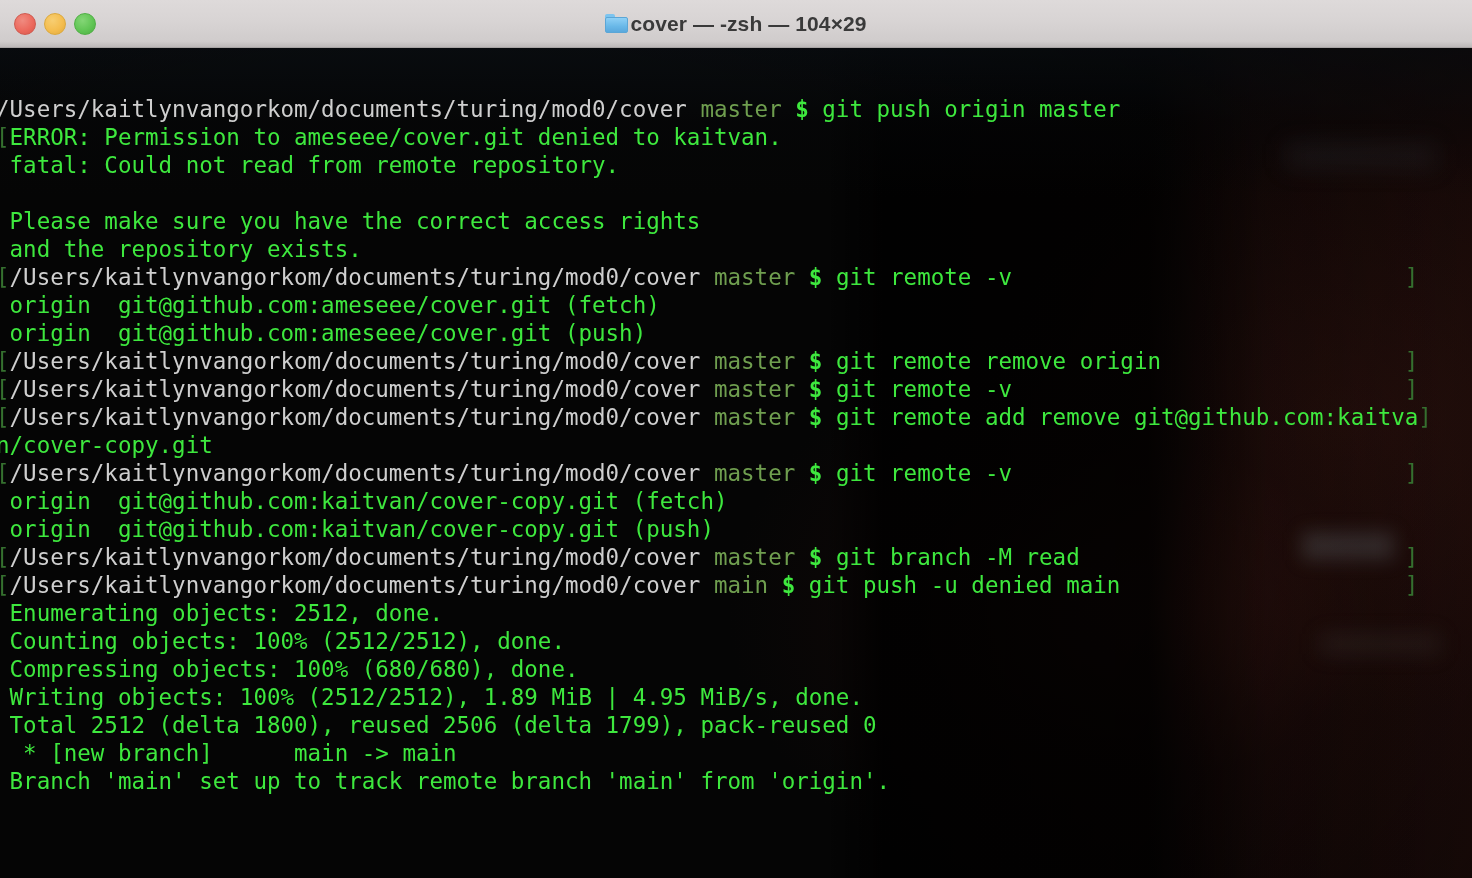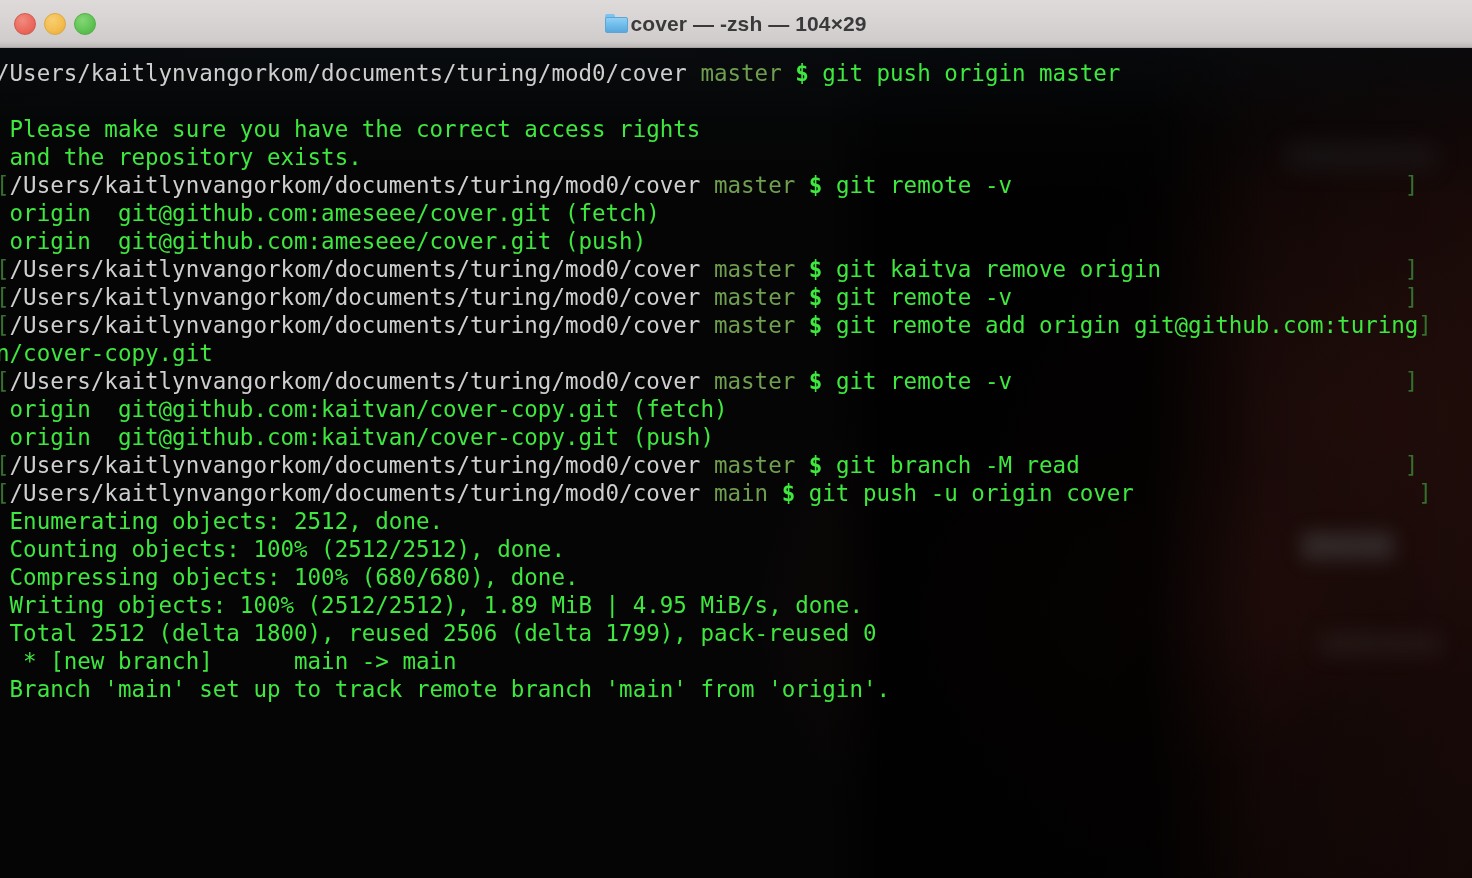--- a/index.html
+++ b/index.html
@@ -149,20 +149,21 @@
   }
   #bg-vig {
     background: radial-gradient(ellipse 1300px 900px at 30% 50%, rgba(0,0,0,0) 40%, rgba(0,0,0,0.35) 100%);
   }
 
   #screen {
     position: absolute;
     inset: 0;
     padding: 11px 0 0 0;
     box-sizing: border-box;
+    margin-top: 36px;
   }
 
   .row {
     height: 28px;
     line-height: 28px;
     white-space: pre;
     font-size: 22.5px;
     letter-spacing: 0px;
     position: relative;
     padding-left: 0px;
@@ -214,35 +215,37 @@
     <div class="bg-layer" id="bg-right"></div>
     <div class="bg-layer" id="bg-dark-col"></div>
     <div class="bg-layer" id="bg-topdark"></div>
     <div id="bg-blob1"></div>
     <div id="bg-blob2"></div>
     <div id="bg-blob3"></div>
     <div class="bg-layer" id="bg-vig"></div>
 
     <div id="screen">
         <div class="row"><span class="inner"><span class="path">/Users/kaitlynvangorkom/documents/turing/mod0/cover</span><span class="g"> </span><span class="brn">master</span><span class="g"> </span><span class="dol">$</span><span class="g"> </span><span class="g">git push origin master</span></span></div>
+        <div class="row"><span class="inner"><span class="brk">[</span><span class="g">ERROR: Permission to ameseee/cover.git denied to kaitvan.</span></span></div>
+        <div class="row"><span class="inner"><span class="g"> fatal: Could not read from remote repository.</span></span></div>
         <div class="row"><span class="inner"><span class="g"></span></span></div>
         <div class="row"><span class="inner"><span class="g"> Please make sure you have the correct access rights</span></span></div>
         <div class="row"><span class="inner"><span class="g"> and the repository exists.</span></span></div>
         <div class="row"><span class="inner"><span class="brk">[</span><span class="path">/Users/kaitlynvangorkom/documents/turing/mod0/cover</span><span class="g"> </span><span class="brn">master</span><span class="g"> </span><span class="dol">$</span><span class="g"> </span><span class="g">git remote -v</span><span class="brk">                             ]</span></span></div>
         <div class="row"><span class="inner"><span class="g"> origin  git@github.com:ameseee/cover.git (fetch)</span></span></div>
         <div class="row"><span class="inner"><span class="g"> origin  git@github.com:ameseee/cover.git (push)</span></span></div>
-        <div class="row"><span class="inner"><span class="brk">[</span><span class="path">/Users/kaitlynvangorkom/documents/turing/mod0/cover</span><span class="g"> </span><span class="brn">master</span><span class="g"> </span><span class="dol">$</span><span class="g"> </span><span class="g">git kaitva remove origin</span><span class="brk">                  ]</span></span></div>
+        <div class="row"><span class="inner"><span class="brk">[</span><span class="path">/Users/kaitlynvangorkom/documents/turing/mod0/cover</span><span class="g"> </span><span class="brn">master</span><span class="g"> </span><span class="dol">$</span><span class="g"> </span><span class="g">git remote remove origin</span><span class="brk">                  ]</span></span></div>
         <div class="row"><span class="inner"><span class="brk">[</span><span class="path">/Users/kaitlynvangorkom/documents/turing/mod0/cover</span><span class="g"> </span><span class="brn">master</span><span class="g"> </span><span class="dol">$</span><span class="g"> </span><span class="g">git remote -v</span><span class="brk">                             ]</span></span></div>
-        <div class="row"><span class="inner"><span class="brk">[</span><span class="path">/Users/kaitlynvangorkom/documents/turing/mod0/cover</span><span class="g"> </span><span class="brn">master</span><span class="g"> </span><span class="dol">$</span><span class="g"> </span><span class="g">git remote add origin git@github.com:turing</span><span class="brk">]</span></span></div>
+        <div class="row"><span class="inner"><span class="brk">[</span><span class="path">/Users/kaitlynvangorkom/documents/turing/mod0/cover</span><span class="g"> </span><span class="brn">master</span><span class="g"> </span><span class="dol">$</span><span class="g"> </span><span class="g">git remote add remove git@github.com:kaitva</span><span class="brk">]</span></span></div>
         <div class="row"><span class="inner"><span class="g">n/cover-copy.git</span></span></div>
         <div class="row"><span class="inner"><span class="brk">[</span><span class="path">/Users/kaitlynvangorkom/documents/turing/mod0/cover</span><span class="g"> </span><span class="brn">master</span><span class="g"> </span><span class="dol">$</span><span class="g"> </span><span class="g">git remote -v</span><span class="brk">                             ]</span></span></div>
         <div class="row"><span class="inner"><span class="g"> origin  git@github.com:kaitvan/cover-copy.git (fetch)</span></span></div>
         <div class="row"><span class="inner"><span class="g"> origin  git@github.com:kaitvan/cover-copy.git (push)</span></span></div>
         <div class="row"><span class="inner"><span class="brk">[</span><span class="path">/Users/kaitlynvangorkom/documents/turing/mod0/cover</span><span class="g"> </span><span class="brn">master</span><span class="g"> </span><span class="dol">$</span><span class="g"> </span><span class="g">git branch -M read</span><span class="brk">                        ]</span></span></div>
-        <div class="row"><span class="inner"><span class="brk">[</span><span class="path">/Users/kaitlynvangorkom/documents/turing/mod0/cover</span><span class="g"> </span><span class="brn">main</span><span class="g"> </span><span class="dol">$</span><span class="g"> </span><span class="g">git push -u origin cover</span><span class="brk">                     ]</span></span></div>
+        <div class="row"><span class="inner"><span class="brk">[</span><span class="path">/Users/kaitlynvangorkom/documents/turing/mod0/cover</span><span class="g"> </span><span class="brn">main</span><span class="g"> </span><span class="dol">$</span><span class="g"> </span><span class="g">git push -u denied main</span><span class="brk">                     ]</span></span></div>
         <div class="row"><span class="inner"><span class="g"> Enumerating objects: 2512, done.</span></span></div>
         <div class="row"><span class="inner"><span class="g"> Counting objects: 100% (2512/2512), done.</span></span></div>
         <div class="row"><span class="inner"><span class="g"> Compressing objects: 100% (680/680), done.</span></span></div>
         <div class="row"><span class="inner"><span class="g"> Writing objects: 100% (2512/2512), 1.89 MiB | 4.95 MiB/s, done.</span></span></div>
         <div class="row"><span class="inner"><span class="g"> Total 2512 (delta 1800), reused 2506 (delta 1799), pack-reused 0</span></span></div>
         <div class="row"><span class="inner"><span class="g">  * [new branch]      main -&gt; main</span></span></div>
         <div class="row"><span class="inner"><span class="g"> Branch 'main' set up to track remote branch 'main' from 'origin'.</span></span></div>
       </div>
   </div>
 

